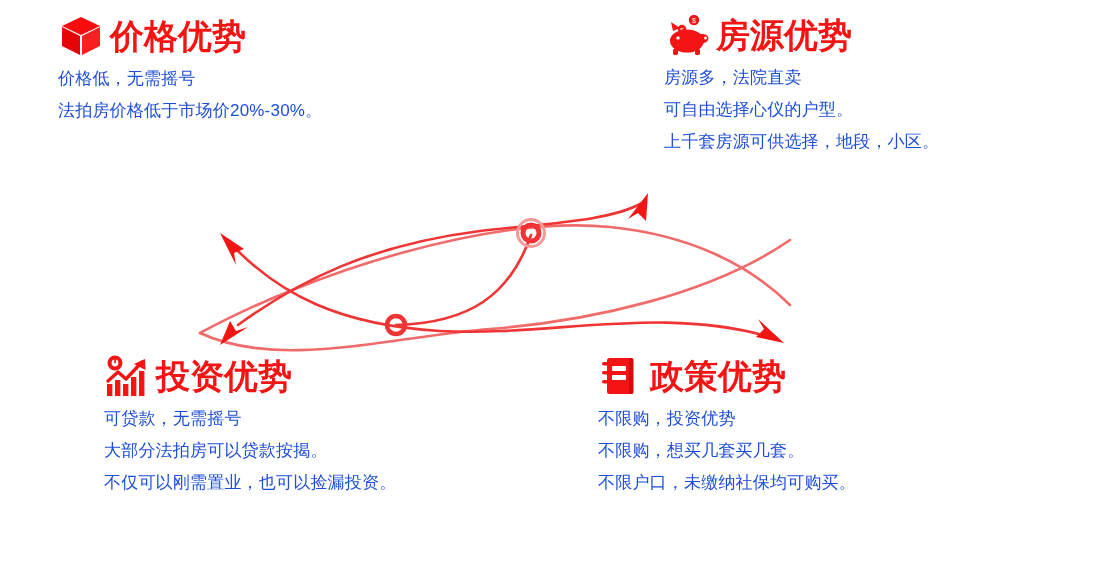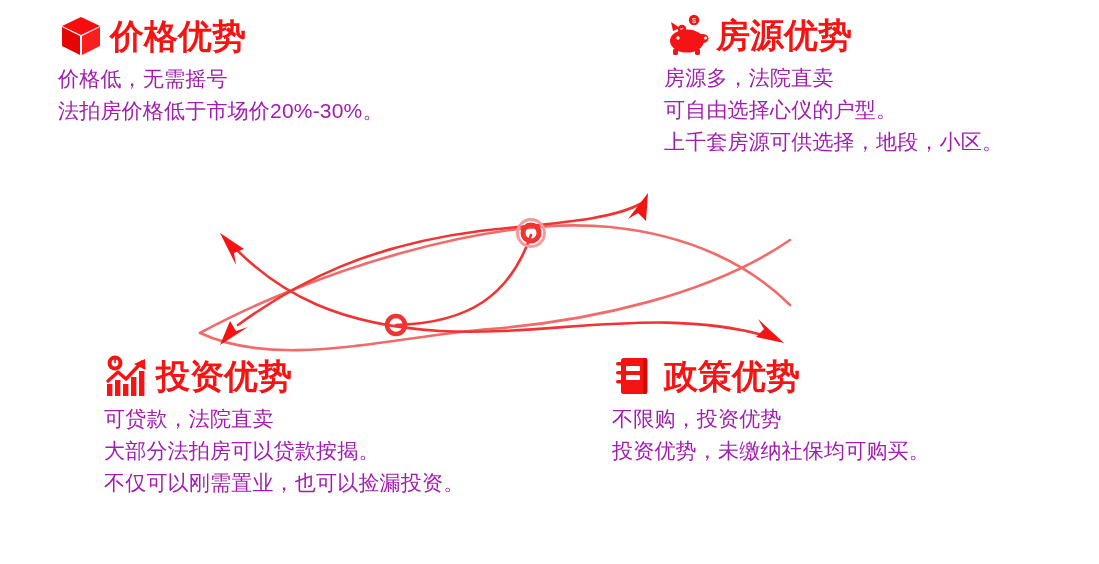--- a/index.html
+++ b/index.html
@@ -45,32 +45,32 @@
     color: #f41414;
     white-space: nowrap;
     letter-spacing: 0px;
   }
   .feature-lines {
     margin: 0;
     padding: 0;
     list-style: none;
   }
   .feature-lines li {
-    font-size: 21px;
+    font-size: 17px;
     line-height: 32px;
-    color: #a21caf;
+    color: #1d4ed8;
     white-space: nowrap;
     letter-spacing: 0.2px;
   }
 
   
   #block-price    { left: 58px;  top: 13px;  }
   #block-listing  { left: 620px; top: 12px; margin-left: 44px;  }
   #block-invest   { left: 58px;  top: 353px; margin-left: 46px; }
-  #block-policy   { left: 612px; top: 353px; }
+  #block-policy   { left: 598px; top: 353px; }
 
   
   #center-graphic {
     position: absolute;
     left: 190px;
     top: 185px;
     width: 620px;
     height: 175px;
     pointer-events: none;
   }
@@ -129,42 +129,43 @@
         <rect x="11" y="26" width="5.4" height="16" fill="#f41414"></rect>
         <rect x="19" y="30" width="5.4" height="12" fill="#f41414"></rect>
         <rect x="27" y="23" width="5.4" height="19" fill="#f41414"></rect>
         <rect x="35" y="17" width="5.4" height="25" fill="#f41414"></rect>
         <polyline points="4,27 14,18 22,25 38,8" fill="none" stroke="#f41414" stroke-width="3.4" stroke-linejoin="round" stroke-linecap="round"></polyline>
         <polygon points="41,5 41.5,16 30,10" fill="#f41414"></polygon>
       </svg>
       <div class="feature-title">投资优势</div>
     </div>
     <ul class="feature-lines">
-      <li>可贷款，法院直卖</li>
+      <li>可贷款，无需摇号</li>
       <li>大部分法拍房可以贷款按揭。</li>
       <li>不仅可以刚需置业，也可以捡漏投资。</li>
     </ul>
   </div>
 
   <div class="feature" id="block-policy">
     <div class="feature-head">
       <svg class="feature-icon" viewBox="0 0 46 44" aria-hidden="true">
         <rect x="9" y="4" width="26" height="36" rx="2.5" fill="#f41414"></rect>
         <rect x="31" y="4" width="4.5" height="36" rx="2" fill="#d40a0a"></rect>
         <rect x="14" y="12" width="14" height="5" rx="1" fill="#ffffff"></rect>
         <rect x="14" y="21" width="14" height="5" rx="1" fill="#ffffff"></rect>
         <rect x="4" y="8" width="8" height="3.4" rx="1.7" fill="#f41414"></rect>
         <rect x="4" y="17" width="8" height="3.4" rx="1.7" fill="#f41414"></rect>
         <rect x="4" y="26" width="8" height="3.4" rx="1.7" fill="#f41414"></rect>
       </svg>
       <div class="feature-title">政策优势</div>
     </div>
     <ul class="feature-lines">
       <li>不限购，投资优势</li>
-      <li>投资优势，未缴纳社保均可购买。</li>
+      <li>不限购，想买几套买几套。</li>
+      <li>不限户口，未缴纳社保均可购买。</li>
     </ul>
   </div>
 
   <svg id="center-graphic" viewBox="0 0 620 175" aria-hidden="true">
 
     <path d="M 10 148 C 120 88 300 30 420 42 C 500 50 560 80 600 120" fill="none" stroke="#f26b6b" stroke-width="2.6" stroke-linecap="round"></path>
 
     <path d="M 10 148 C 90 185 200 152 300 144 C 400 136 520 110 600 55" fill="none" stroke="#f26b6b" stroke-width="2.6" stroke-linecap="round"></path>
 
     <path d="M 42 60 C 90 110 150 140 250 146 C 360 152 470 120 580 152" fill="none" stroke="#f03434" stroke-width="2.6" stroke-linecap="round"></path>

